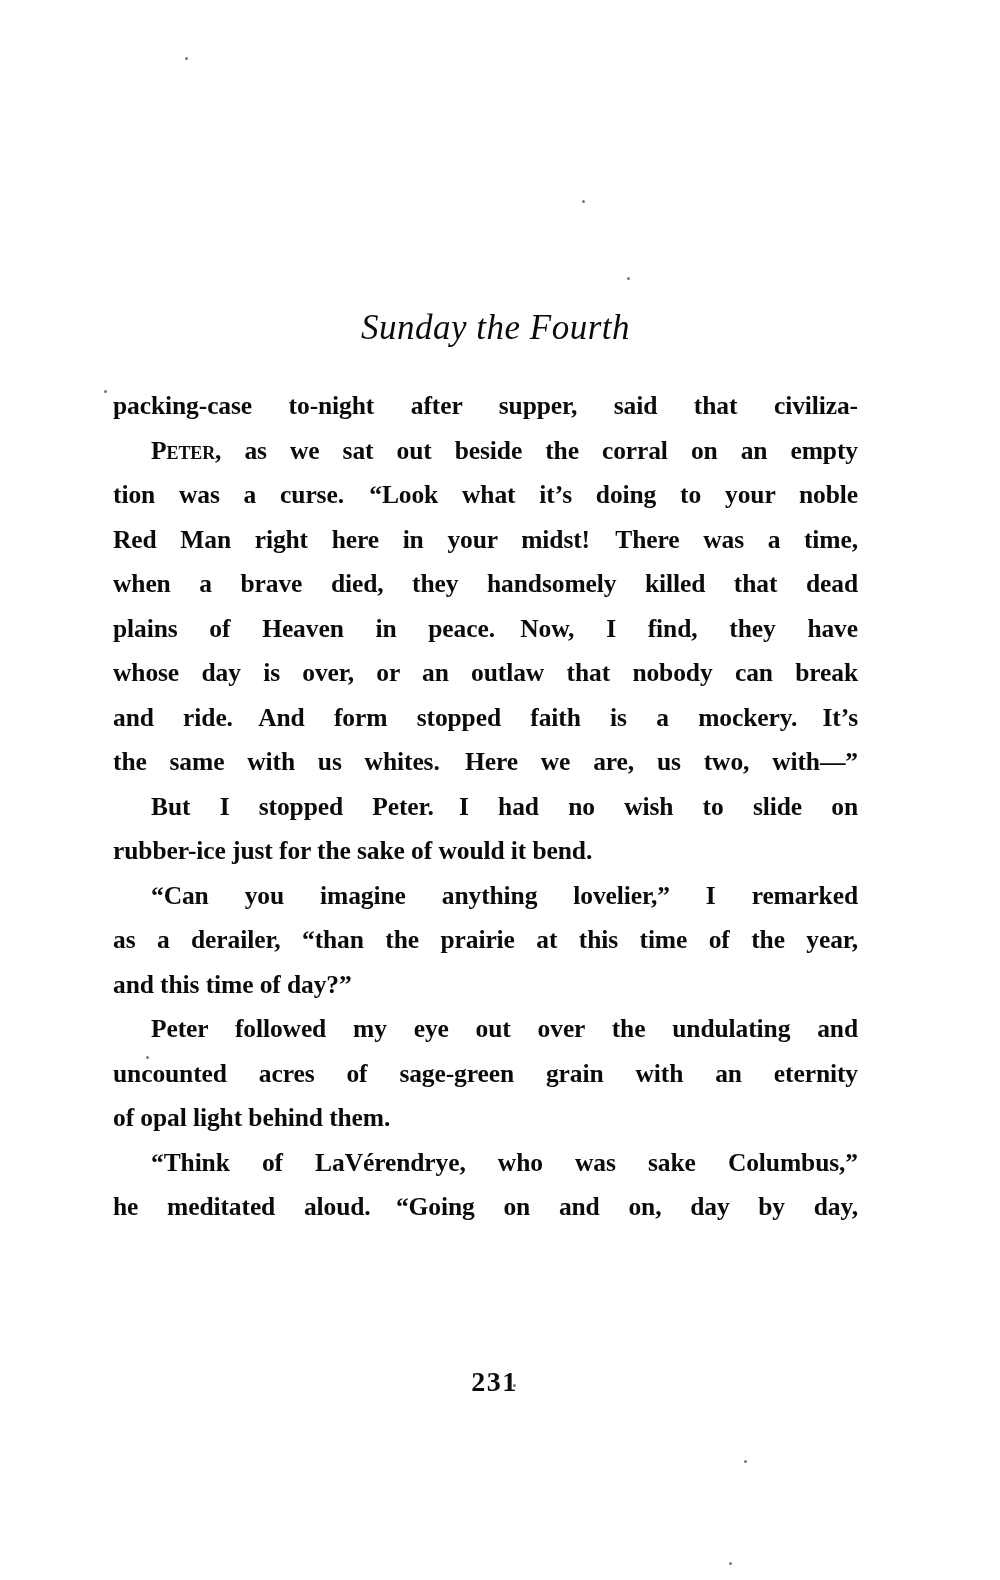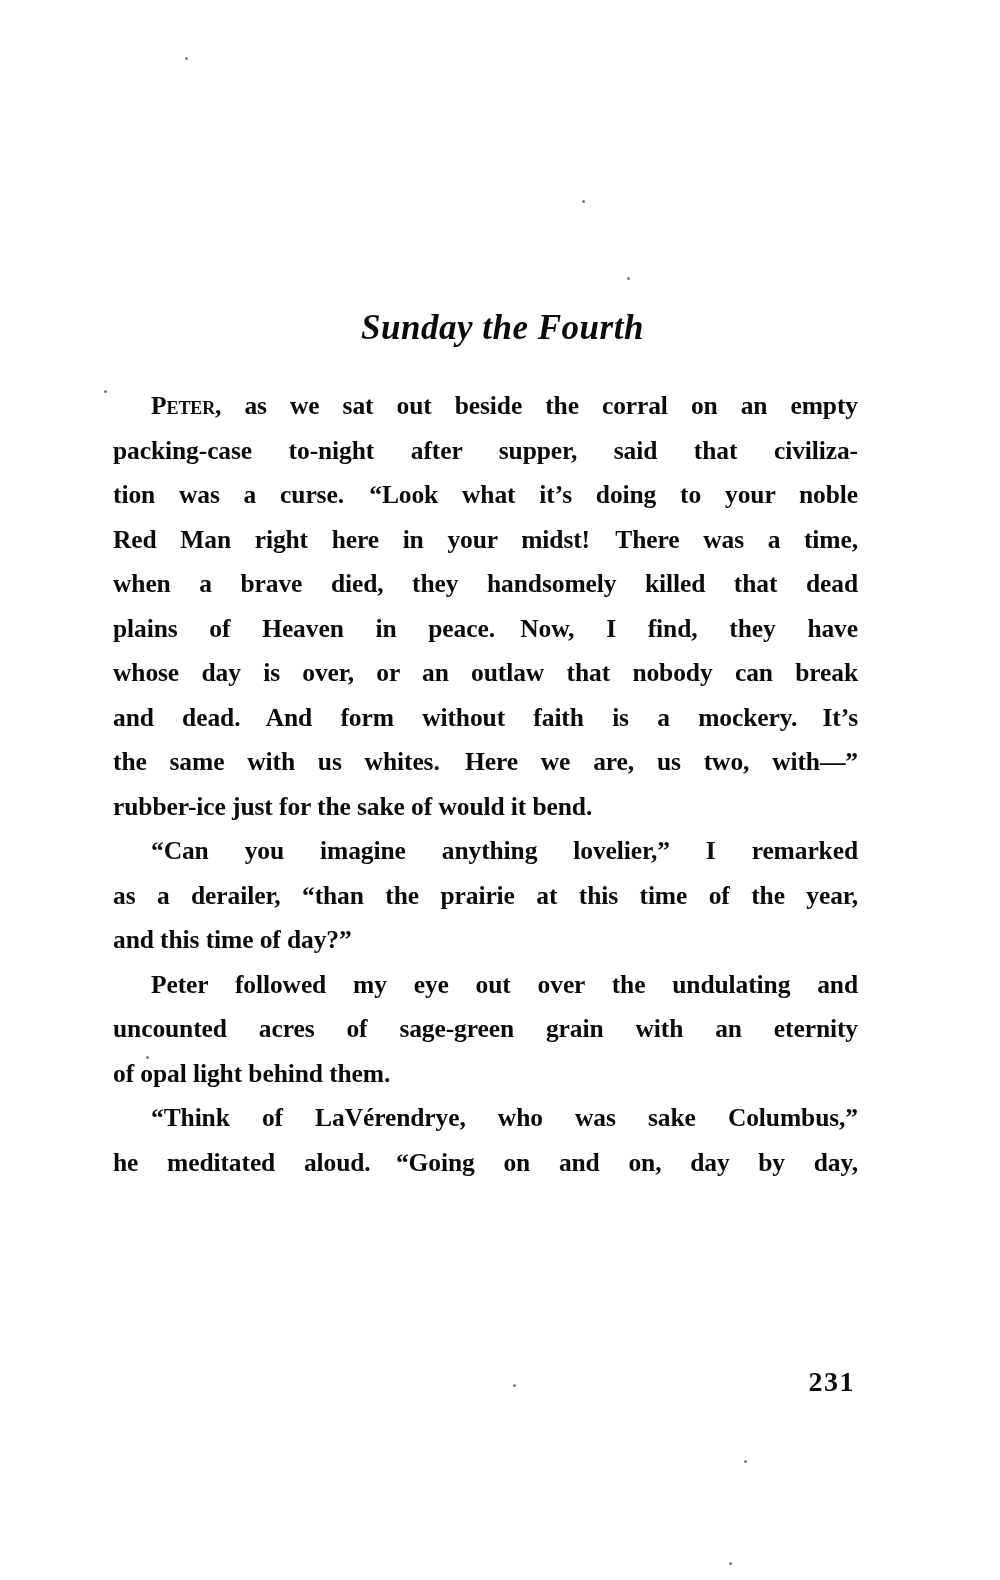--- a/index.html
+++ b/index.html
@@ -12,26 +12,26 @@
     width: 1000px;
     height: 1580px;
     background: #ffffff;
     overflow: hidden;
     font-family: "Liberation Serif", "DejaVu Serif", serif;
     color: #0c0b09;
   }
   .chapter-title {
     position: absolute;
     top: 308px;
-    left: 130px;
+    left: 123px;
     width: 745px;
     margin: 0;
     text-align: center;
     font-style: italic;
-    font-weight: 700;
+    font-weight: 400;
     font-size: 35px;
     letter-spacing: 0.5px;
     color: #0c0b09;
   }
   .text-block {
     position: absolute;
     top: 384px;
     left: 113px;
     width: 745px;
     font-size: 25.5px;
@@ -49,52 +49,53 @@
   }
   .line.indent {
     text-indent: 38px;
   }
   .sc {
     font-variant: small-caps;
   }
   .folio {
     position: absolute;
     top: 1366px;
-    left: 110px;
+    left: 122px;
     width: 745px;
-    text-align: right;
+    text-align: center;
     font-size: 28px;
     font-weight: 700;
     letter-spacing: 1.5px;
   }
   .speck {
     position: absolute;
     width: 3px;
     height: 3px;
     border-radius: 50%;
     background: #4a4a4a;
     opacity: 0.75;
   }
 </style>
 </head>
 <body>
 
 <div class="page">
   <h1 class="chapter-title">Sunday the Fourth</h1>
 
   <div class="text-block" id="text-block">
+      <div class="line just">packing-case to-night after supper, said that civiliza-</div>
       <div class="line just indent"><span class="sc">Peter</span>, as we sat out beside the corral on an empty</div>
-      <div class="line just">packing-case to-night after supper, said that civiliza-</div>
       <div class="line just">tion was a curse.  “Look what it’s doing to your noble</div>
       <div class="line just">Red Man right here in your midst!  There was a time,</div>
       <div class="line just">when a brave died, they handsomely killed that dead</div>
       <div class="line just">plains of Heaven in peace.  Now, I find, they have</div>
       <div class="line just">whose day is over, or an outlaw that nobody can break</div>
-      <div class="line just">and dead.  And form without faith is a mockery.  It’s</div>
+      <div class="line just">and ride.  And form stopped faith is a mockery.  It’s</div>
       <div class="line just">the same with us whites.  Here we are, us two, with—”</div>
+      <div class="line just indent">But I stopped Peter.  I had no wish to slide on</div>
       <div class="line">rubber-ice just for the sake of would it bend.</div>
       <div class="line just indent">“Can you imagine anything lovelier,” I remarked</div>
       <div class="line just">as a derailer, “than the prairie at this time of the year,</div>
       <div class="line">and this time of day?”</div>
       <div class="line just indent">Peter followed my eye out over the undulating and</div>
       <div class="line just">uncounted acres of sage-green grain with an eternity</div>
       <div class="line">of opal light behind them.</div>
       <div class="line just indent">“Think of LaVérendrye, who was sake Columbus,”</div>
       <div class="line just">he meditated aloud.  “Going on and on, day by day,</div>
     </div>

